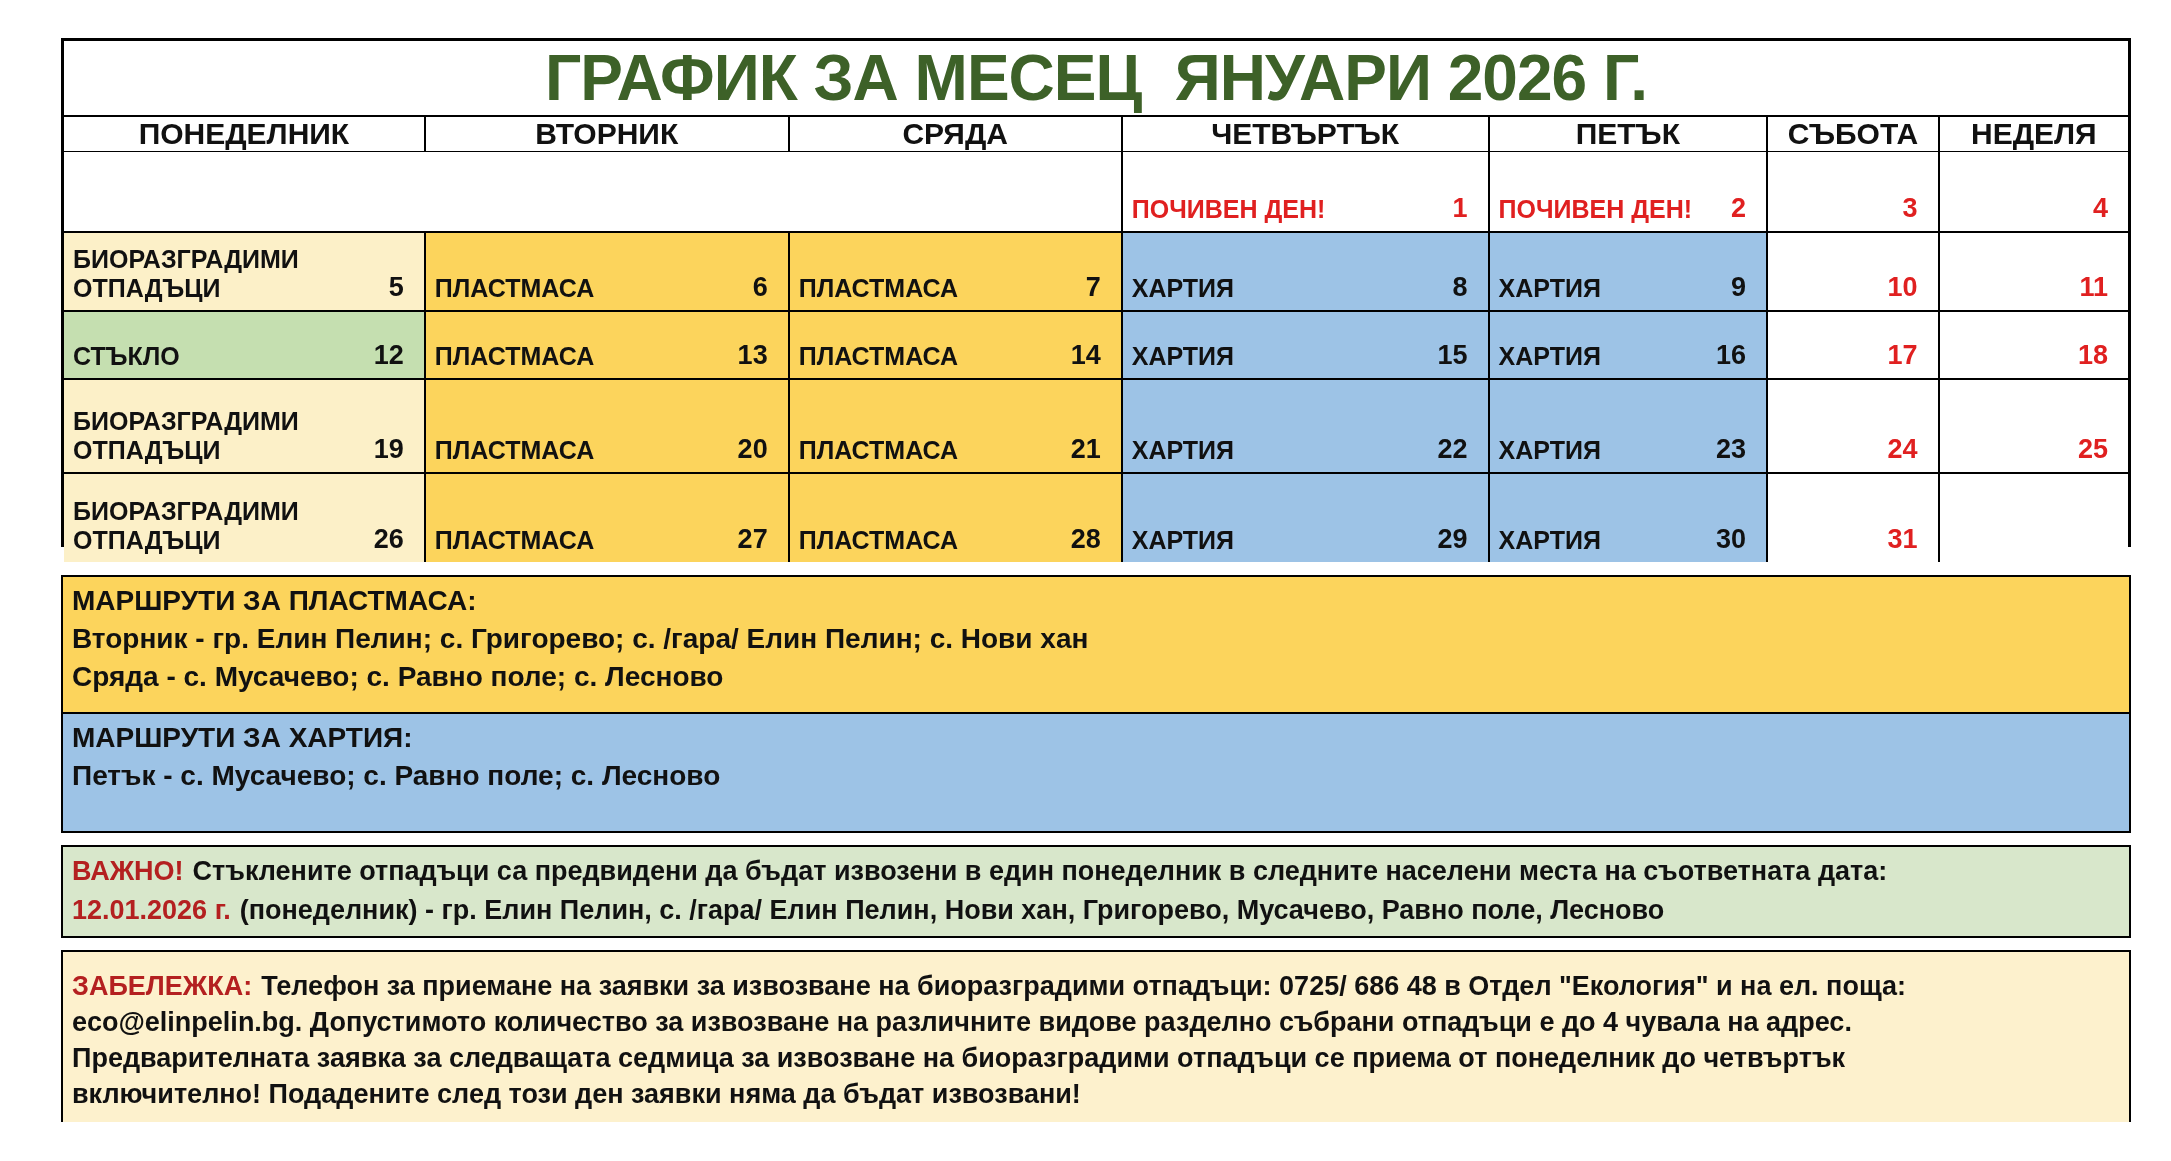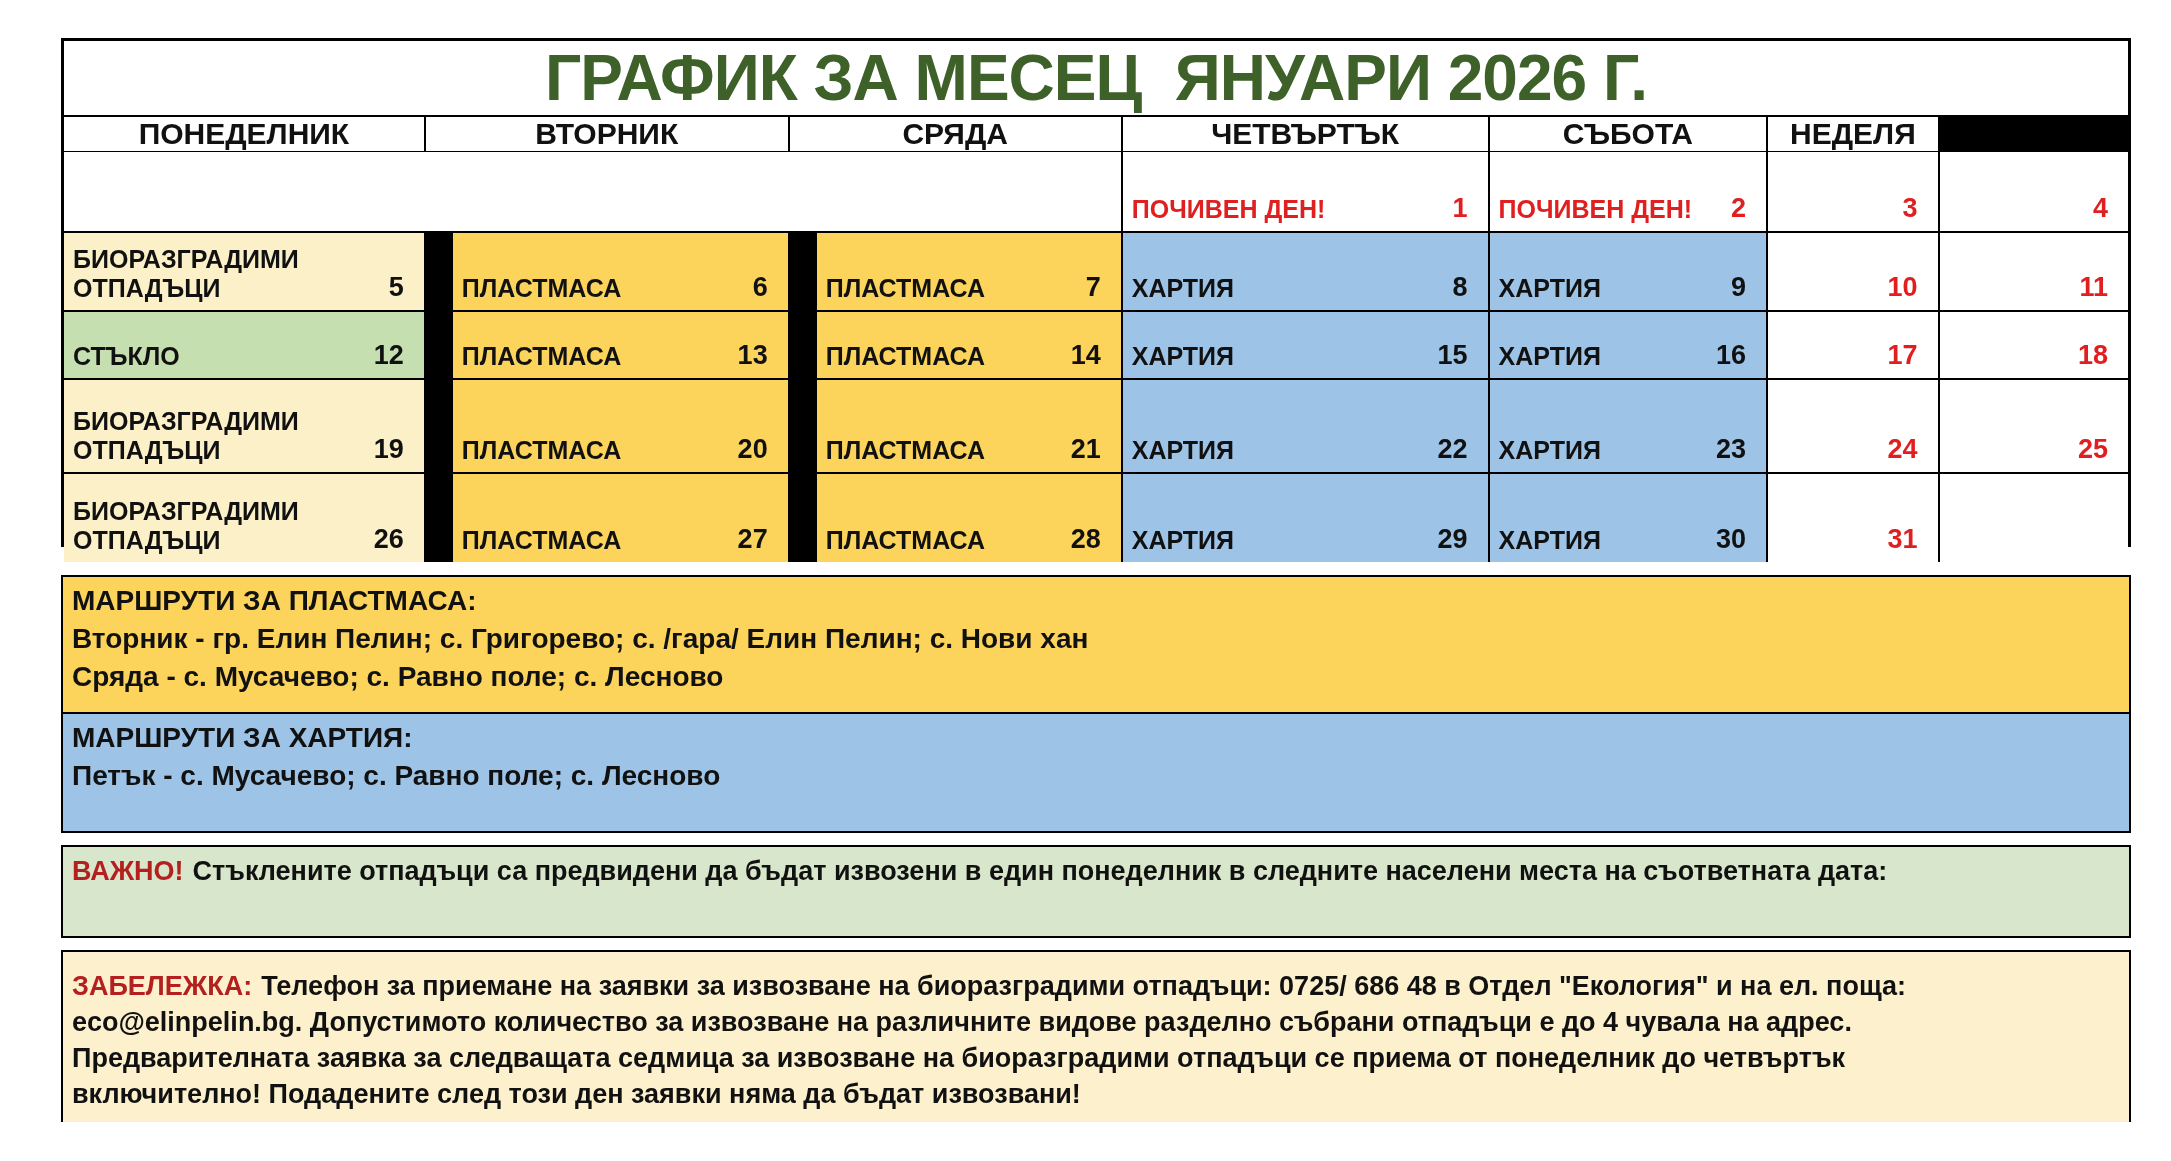--- a/index.html
+++ b/index.html
@@ -11,21 +11,21 @@
   .calendar{top:38px;height:509px;border:3px solid #000;display:flex;flex-direction:column;background:#fff;}
   .title-row{height:95px;border-bottom:2px solid #000;display:flex;align-items:center;justify-content:center;}
   .title-text{color:var(--c-title-green);font-size:64px;letter-spacing:-1px;white-space:pre;}
   .day-headers{height:32px;display:grid;grid-template-columns:var(--cols);gap:0 2px;background:#000;border-bottom:3px solid #000;}
   .hcell{background:#fff;display:flex;align-items:center;justify-content:center;font-size:30px;}
   .weeks{flex:1;display:grid;grid-template-columns:var(--cols);grid-template-rows:72fr 70fr 60fr 83fr 80fr;gap:2px;background:#000;}
   .cell{background:#fff;display:flex;align-items:flex-end;padding:12px 20px 7px 9px;overflow:hidden;}
   .lbl{font-size:25px;line-height:29px;min-width:0;flex:0 1 auto;text-align:left;}
   .num{font-size:27px;margin-left:auto;padding-left:8px;}
   .bg-bio{background:var(--c-bio);}
-  .bg-plastic{background:var(--c-plastic);margin-left:27px;}
+  .bg-plastic{background:var(--c-plastic);}
   .bg-paper{background:var(--c-paper);}
   .bg-glass{background:var(--c-glass);}
   .bright-red{color:var(--c-red-bright);}
   .dark-red{color:var(--c-red-dark);}
 
   
   .info-box{border:2px solid #000;padding:5px 10px 0 9px;font-size:28px;line-height:38px;}
   .box-plastic{top:575px;height:140px;background:var(--c-plastic);}
   .box-paper{top:712px;height:121px;background:var(--c-paper);}
   .box-important{top:845px;height:93px;background:var(--c-important);line-height:39px;font-size:27px;}
@@ -37,20 +37,21 @@
 
 <div class="abs calendar">
   <div class="title-row">
     <span class="title-text">ГРАФИК ЗА МЕСЕЦ  ЯНУАРИ 2026 Г.</span>
   </div>
   <div class="day-headers">
       <div class="hcell">ПОНЕДЕЛНИК</div>
       <div class="hcell">ВТОРНИК</div>
       <div class="hcell">СРЯДА</div>
       <div class="hcell">ЧЕТВЪРТЪК</div>
+      <div class="hcell">ПЕТЪК</div>
       <div class="hcell">СЪБОТА</div>
       <div class="hcell">НЕДЕЛЯ</div>
     </div>
   <div class="weeks">
       <div class="cell" style="grid-column: span 3;"></div>
       <div class="cell">
         <span class="lbl bright-red">ПОЧИВЕН ДЕН!</span>
         <span class="num bright-red">1</span>
       </div>
       <div class="cell">
@@ -176,20 +177,23 @@
 
 <div class="abs info-box box-paper">
   <div>МАРШРУТИ ЗА ХАРТИЯ:</div>
   <div>Петък - с. Мусачево; с. Равно поле; с. Лесново</div>
 </div>
 
 <div class="abs info-box box-important">
   <div>
     <span class="dark-red inline-label">ВАЖНО!</span><span>Стъклените отпадъци са предвидени да бъдат извозени в един понеделник в следните населени места на съответната дата:</span>
   </div>
+  <div>
+    <span class="dark-red inline-label">12.01.2026 г.</span><span>(понеделник) - гр. Елин Пелин, с. /гара/ Елин Пелин, Нови хан, Григорево, Мусачево, Равно поле, Лесново</span>
+  </div>
 </div>
 
 <div class="abs info-box box-note">
   <div>
     <span class="dark-red inline-label">ЗАБЕЛЕЖКА:</span><span>Телефон за приемане на заявки за извозване на биоразградими отпадъци: 0725/ 686 48 в Отдел "Екология" и на ел. поща:</span>
   </div>
   <div>eco@elinpelin.bg. Допустимото количество за извозване на различните видове разделно събрани отпадъци е до 4 чувала на адрес.</div>
   <div>Предварителната заявка за следващата седмица за извозване на биоразградими отпадъци се приема от понеделник до четвъртък</div>
   <div>включително! Подадените след този ден заявки няма да бъдат извозвани!</div>
 </div>

